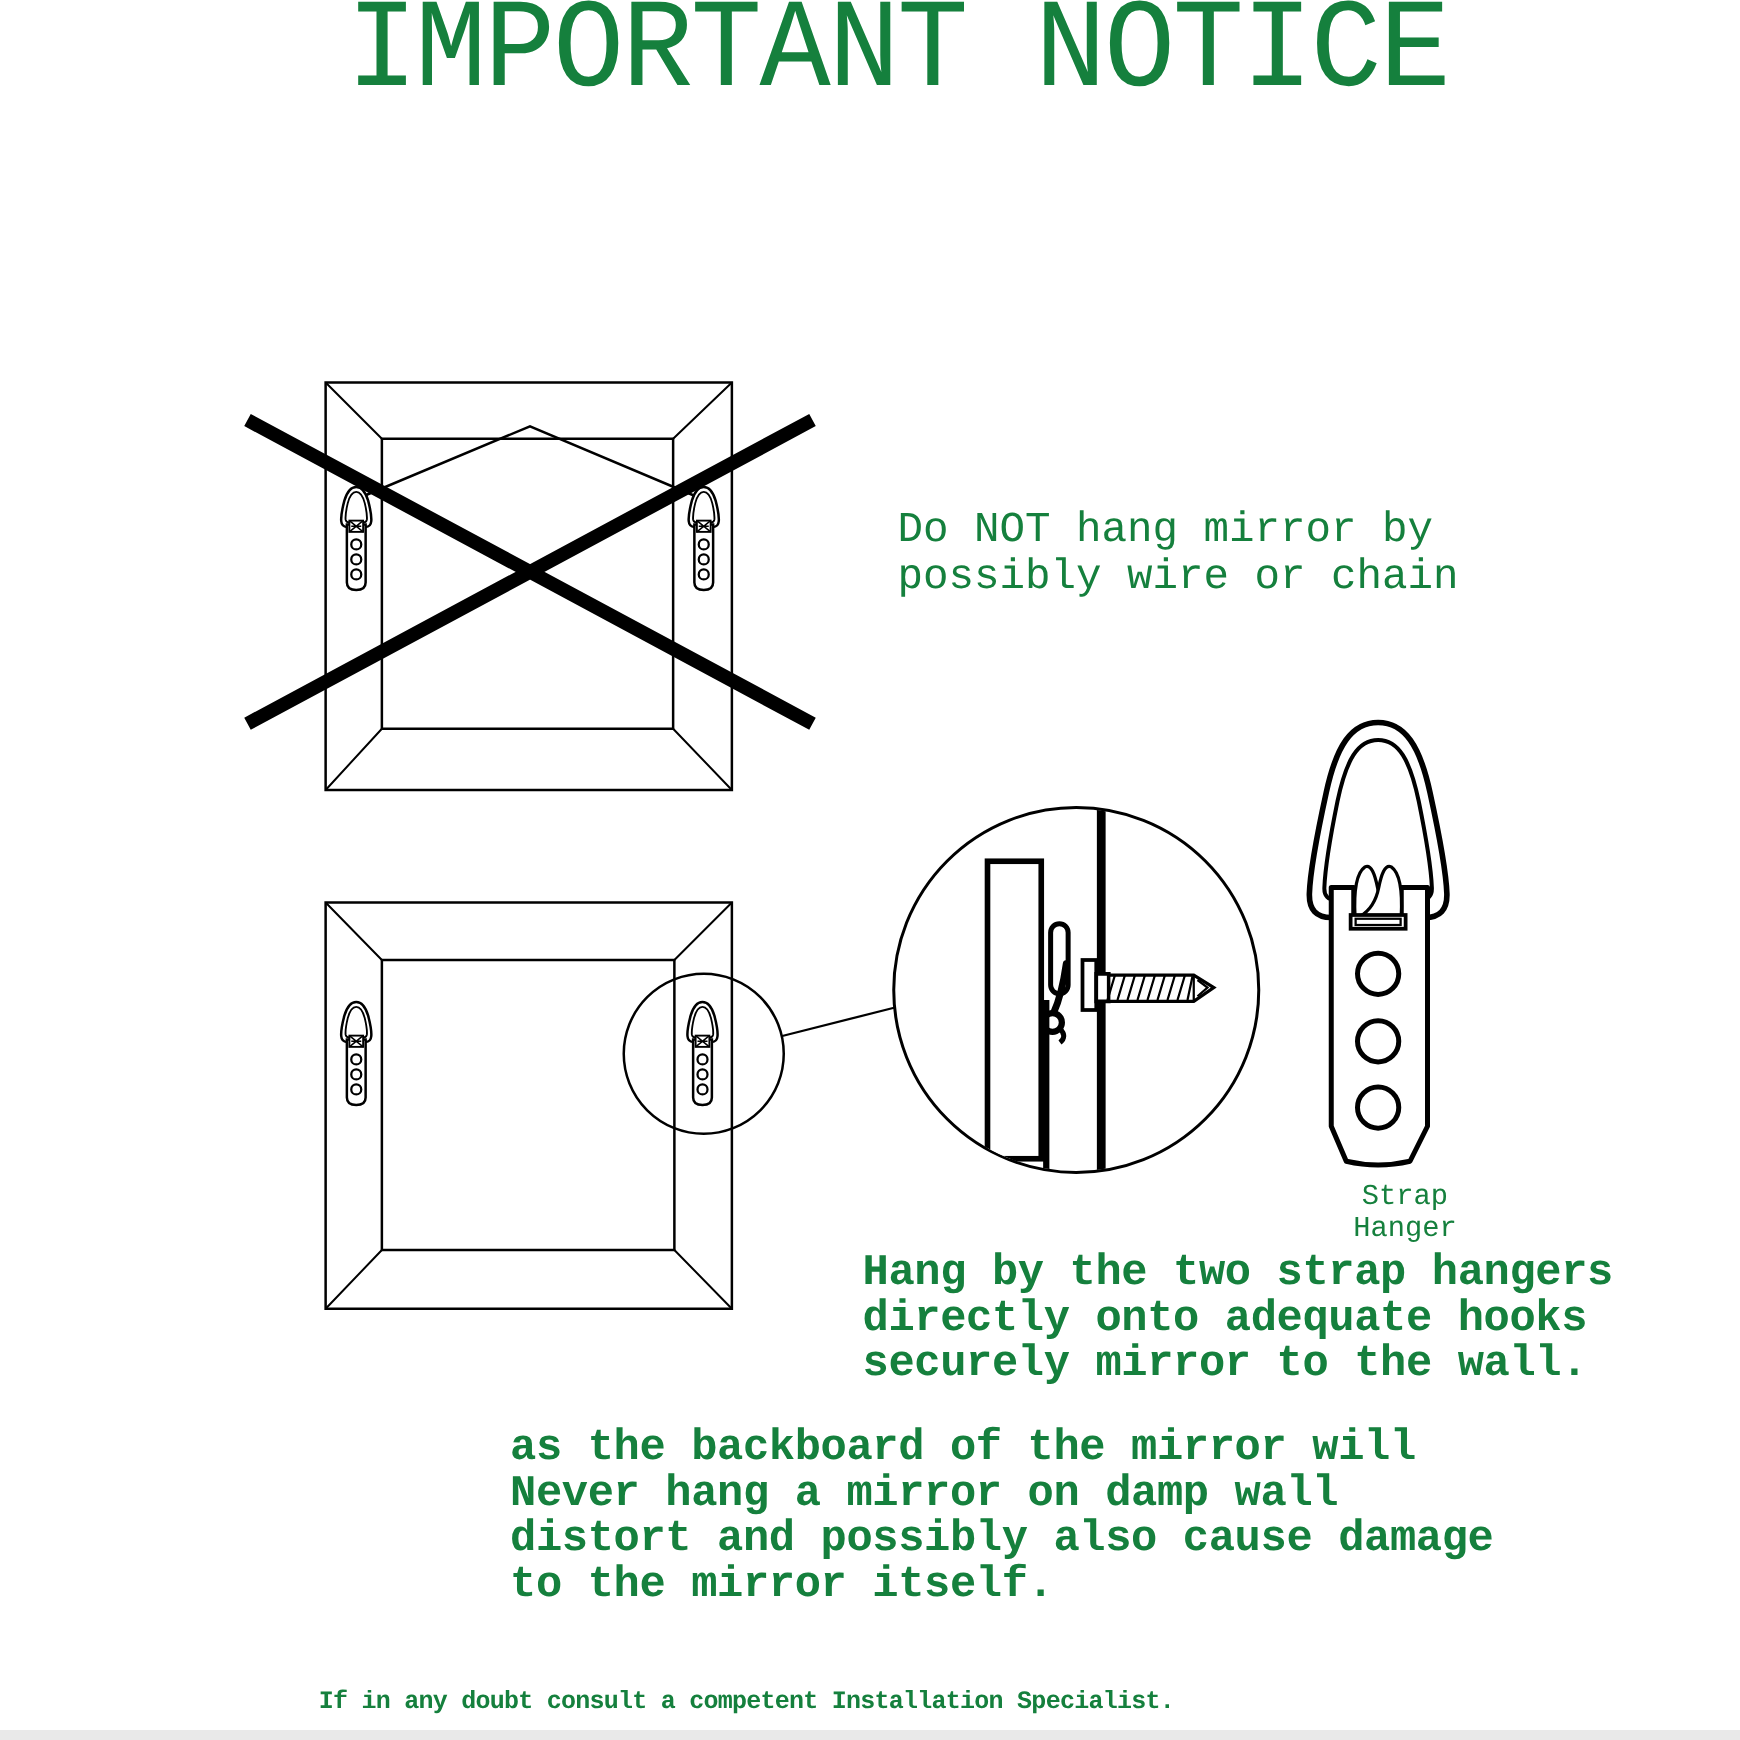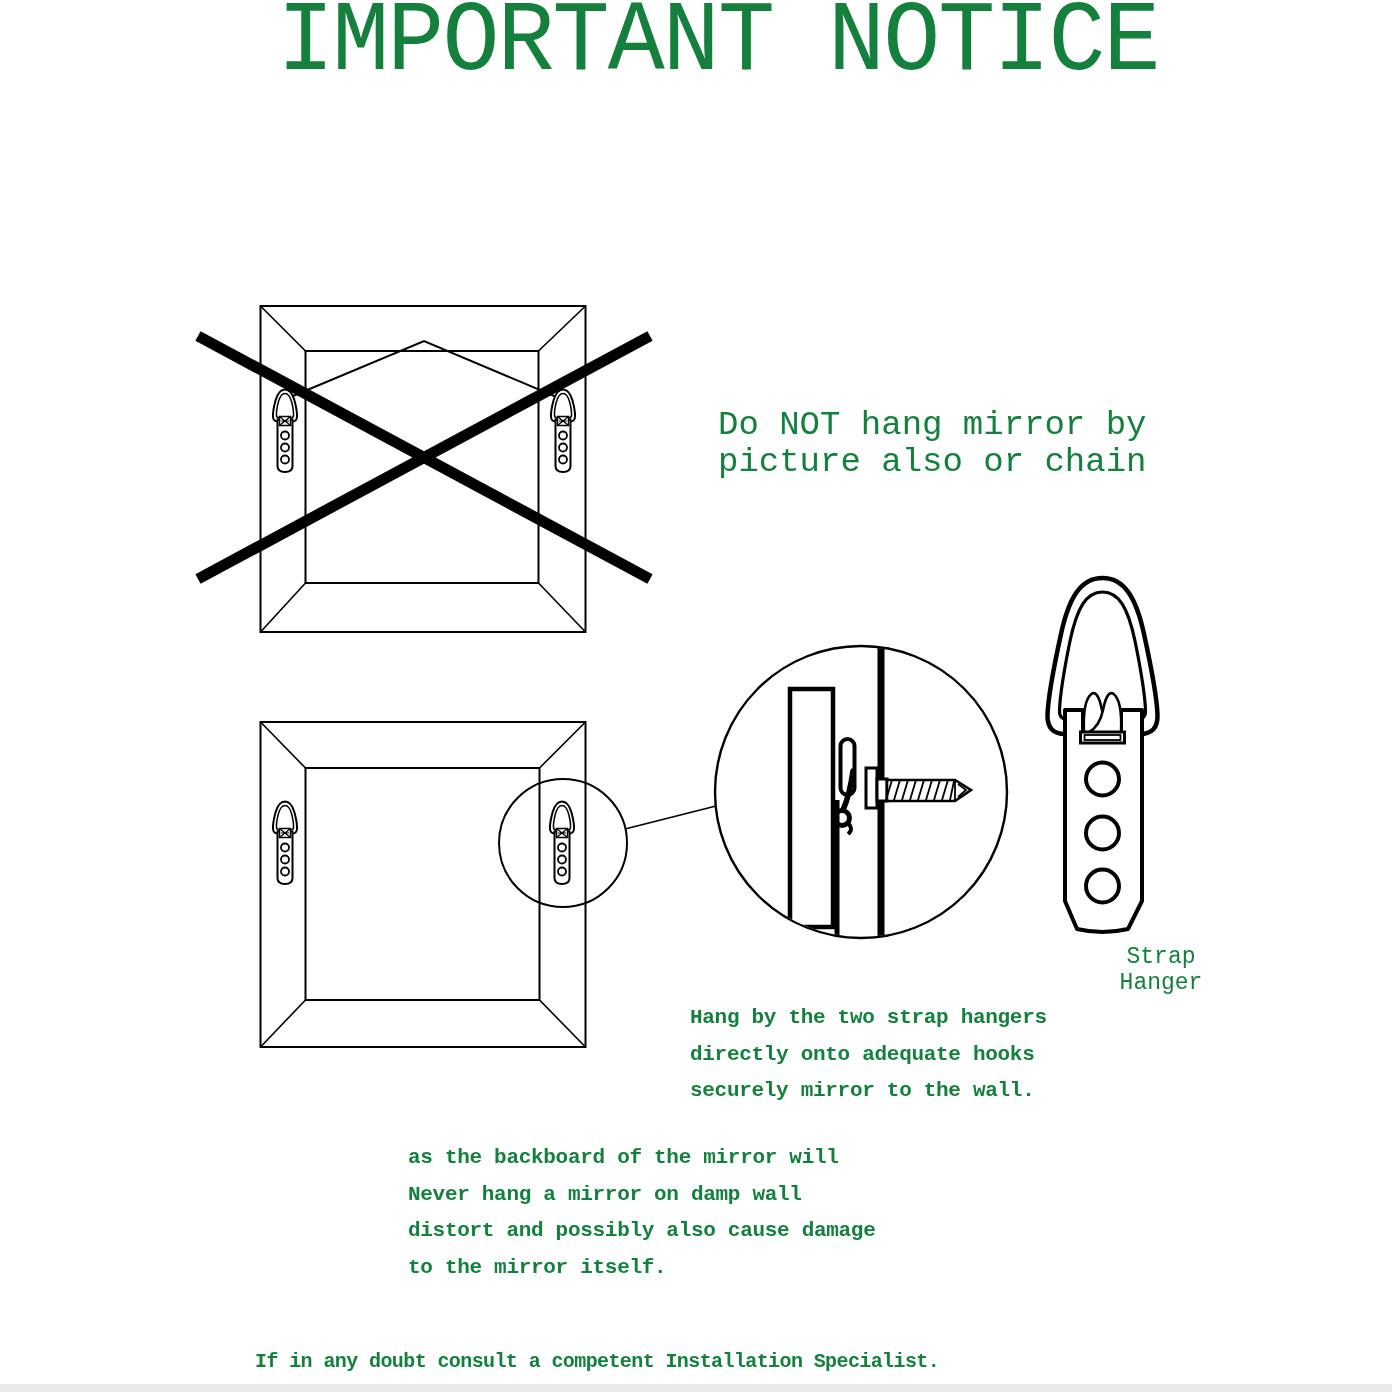--- a/index.html
+++ b/index.html
@@ -12,28 +12,28 @@
     position:absolute;top:-8px;left:44px;right:0;text-align:center;
     font-size:101px;line-height:1.0;white-space:nowrap;font-weight:normal;margin:0;
   }
   .title .squeeze{display:inline-block;transform:scaleX(.94);transform-origin:center;letter-spacing:-2px;}
   .subtitle{
     position:absolute;top:93px;left:50px;right:0;text-align:center;
     font-size:44px;line-height:56px;
   }
   .note{position:absolute;font-size:34px;line-height:37px;}
   .wire-note{left:697px;top:407px;margin-left:21px;}
-  .bold-note{position:absolute;font-weight:bold;font-size:21px;line-height:36.5px;letter-spacing:-0.3px;}
+  .bold-note{position:absolute;font-weight:bold;font-size:35px;line-height:36.5px;letter-spacing:-0.3px;}
   .hang-note{left:690px;top:1000px;}
   .damp-note{left:408px;top:1140px;}
   .footer-note{
     position:absolute;left:255px;top:1344px;font-weight:bold;font-size:20px;
     line-height:36px;letter-spacing:-0.6px;white-space:nowrap;
   }
-  .strap-label{position:absolute;left:1081px;top:944px;width:160px;text-align:center;font-size:23px;}
+  .strap-label{position:absolute;left:1044px;top:944px;width:160px;text-align:center;font-size:23px;}
   .bottom-bar{position:absolute;left:0;right:0;bottom:0;height:8px;background:#e9e9e9;}
 </style>
 </head>
 <body>
 
 <div class="page">
 
   <svg class="art" width="1392" height="1392" viewBox="0 0 1392 1392">
     <defs>
       <symbol id="hangerSym" viewBox="0 0 28 88">
@@ -105,21 +105,21 @@
     </g>
   </svg>
 
   <h1 class="title"><span class="squeeze">IMPORTANT NOTICE</span></h1>
 
   <div class="subtitle">
   </div>
 
   <div class="note wire-note">
     <div>Do NOT hang mirror by</div>
-    <div>picture also or chain</div>
+    <div>possibly wire or chain</div>
   </div>
 
   <div class="bold-note hang-note">
     <div>Hang by the two strap hangers</div>
     <div>directly onto adequate hooks</div>
     <div>securely mirror to the wall.</div>
   </div>
 
   <div class="bold-note damp-note">
     <div>as the backboard of the mirror will</div>

